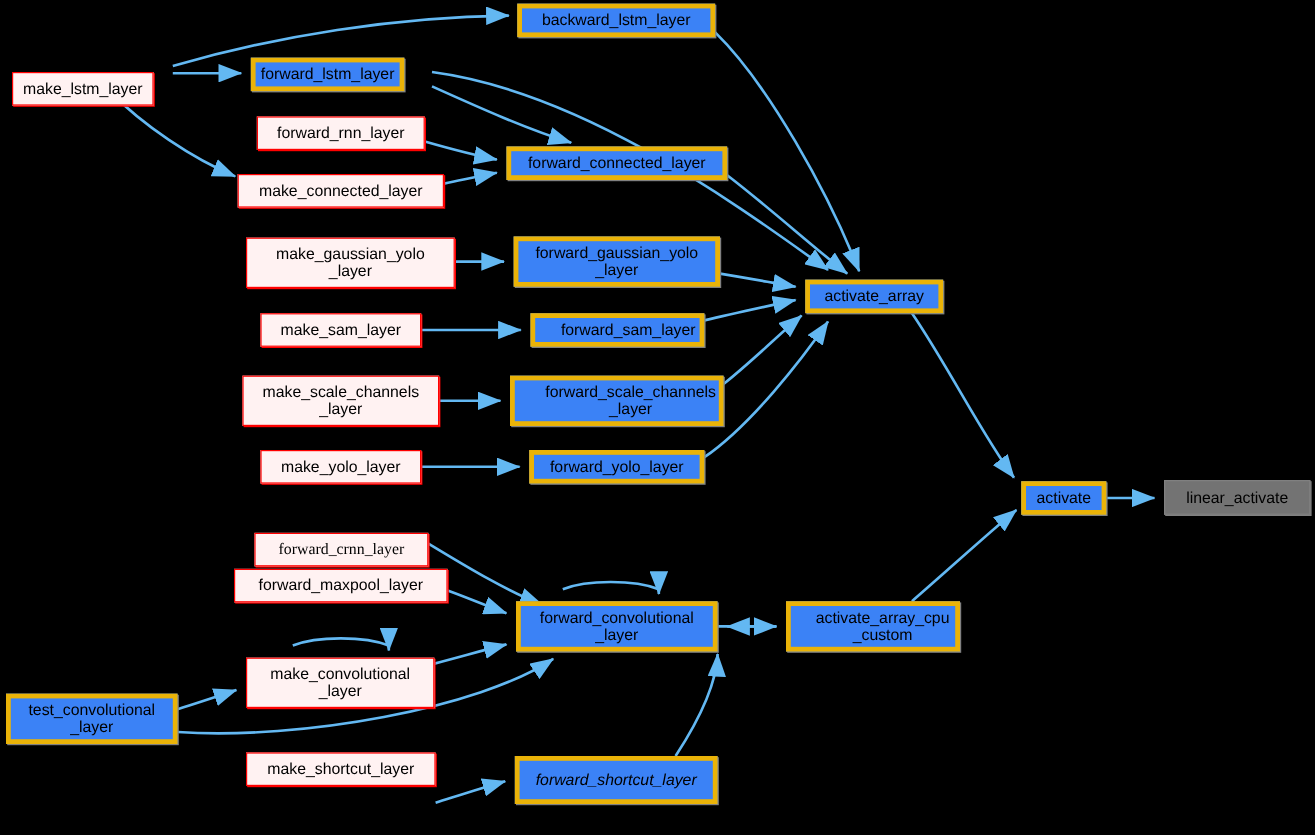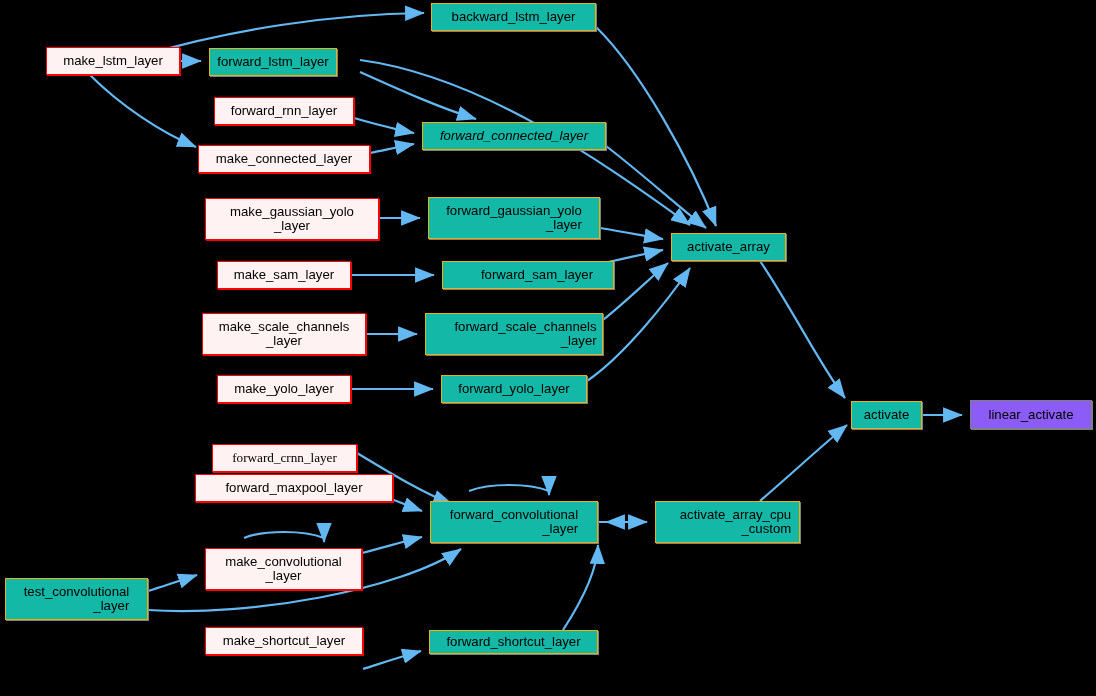--- a/index.html
+++ b/index.html
@@ -12,32 +12,31 @@
     display:flex;align-items:center;justify-content:center;
     text-align:center;
     font-size:13.2px;
     line-height:14px;
     color:#000000;
     letter-spacing:0px;
     white-space:pre-line;
     z-index:2;
   }
   .node.plain{
-    background:#14b8a6;
-    border:1px solid #eab308;
+    background:#3b82f6;
+    border:4px solid #eab308;
     box-shadow:1px 1px 0 0 #808080;
-    text-align:right;
   }
   .node.hl{
     background:#fff2f2;
     border:1px solid #ff0000;
     box-shadow:1px 1px 0 0 #ff0000;
   }
   .node.cur{
-    background:#8b5cf6;
+    background:#737373;
     border:1px solid #808080;
     box-shadow:1px 1px 0 0 #808080;
   }
 </style>
 </head>
 <body>
 
 <div id="canvas">
   <svg id="edges" xmlns="http://www.w3.org/2000/svg">
     <defs>
@@ -73,47 +72,47 @@
         <path d="M362,553 C385,547 402,542 422,537" fill="none" stroke="#63b8f2" stroke-width="2.2" marker-end="url(#arrowhead)"></path>
         <path d="M148,591 C164,586 182,580 197,575" fill="none" stroke="#63b8f2" stroke-width="2.2" marker-end="url(#arrowhead)"></path>
         <path d="M148,610 C250,617 400,590 461,549" fill="none" stroke="#63b8f2" stroke-width="2.2" marker-end="url(#arrowhead)"></path>
         <path d="M563,630 C580,604 597,572 598,545" fill="none" stroke="#63b8f2" stroke-width="2.2" marker-end="url(#arrowhead)"></path>
         <path d="M363,669 C385,662 400,657 421,651" fill="none" stroke="#63b8f2" stroke-width="2.2" marker-end="url(#arrowhead)"></path>
         <path d="M647,522 L606,522" fill="none" stroke="#63b8f2" stroke-width="2.2" marker-end="url(#arrowhead)"></path>
         <path d="M598,522 L647,522" fill="none" stroke="#63b8f2" stroke-width="2.2" marker-end="url(#arrowhead)"></path>
       </g>
   </svg>
   <div id="node-layer">
-      <div class="node hl" style="left: 10px; top: 47px; width: 134px; height: 28px; margin-left: 36px;">make_lstm_layer</div>
+      <div class="node hl" style="left: 10px; top: 60px; width: 118px; height: 28px;">make_lstm_layer</div>
       <div class="node plain" style="left: 431px; top: 3px; width: 165px; height: 28px;">backward_lstm_layer</div>
       <div class="node plain" style="left: 209px; top: 48px; width: 128px; height: 28px;">forward_lstm_layer</div>
       <div class="node hl" style="left: 214px; top: 97px; width: 140px; height: 28px;">forward_rnn_layer</div>
       <div class="node hl" style="left: 198px; top: 145px; width: 172px; height: 28px;">make_connected_layer</div>
-      <div class="node plain" style="left: 422px; top: 122px; width: 184px; height: 28px; font-style: italic;">forward_connected_layer</div>
+      <div class="node plain" style="left: 422px; top: 122px; width: 184px; height: 28px;">forward_connected_layer</div>
       <div class="node hl" style="left: 205px; top: 198px; width: 174px; height: 42px;">make_gaussian_yolo
 _layer</div>
       <div class="node plain" style="left: 428px; top: 197px; width: 172px; height: 42px;">forward_gaussian_yolo
 _layer</div>
       <div class="node plain" style="left: 671px; top: 233px; width: 115px; height: 28px;">activate_array</div>
       <div class="node hl" style="left: 217px; top: 261px; width: 134px; height: 28px;">make_sam_layer</div>
-      <div class="node plain" style="left: 442px; top: 261px; width: 172px; height: 28px; padding-left: 18px;">forward_sam_layer</div>
+      <div class="node plain" style="left: 442px; top: 261px; width: 145px; height: 28px; padding-left: 18px;">forward_sam_layer</div>
       <div class="node hl" style="left: 202px; top: 313px; width: 164px; height: 42px;">make_scale_channels
 _layer</div>
       <div class="node plain" style="left: 425px; top: 313px; width: 178px; height: 42px; padding-left: 23px;">forward_scale_channels
 _layer</div>
       <div class="node hl" style="left: 217px; top: 375px; width: 134px; height: 28px;">make_yolo_layer</div>
       <div class="node plain" style="left: 441px; top: 375px; width: 146px; height: 28px;">forward_yolo_layer</div>
       <div class="node plain" style="left: 851px; top: 401px; width: 71px; height: 28px;">activate</div>
       <div class="node cur" style="left: 970px; top: 400px; width: 122px; height: 29px;">linear_activate</div>
       <div class="node hl" style="left: 212px; top: 444px; width: 145px; height: 28px; font-family: Liberation Serif, serif;">forward_crnn_layer</div>
-      <div class="node hl" style="left: 195px; top: 474px; width: 198px; height: 28px;">forward_maxpool_layer</div>
+      <div class="node hl" style="left: 195px; top: 474px; width: 178px; height: 28px;">forward_maxpool_layer</div>
       <div class="node plain" style="left: 430px; top: 501px; width: 168px; height: 42px;">forward_convolutional
 _layer</div>
       <div class="node plain" style="left: 655px; top: 501px; width: 145px; height: 42px; padding-left: 16px;">activate_array_cpu
 _custom</div>
       <div class="node hl" style="left: 205px; top: 548px; width: 157px; height: 42px;">make_convolutional
 _layer</div>
       <div class="node plain" style="left: 5px; top: 578px; width: 143px; height: 42px;">test_convolutional
 _layer</div>
-      <div class="node plain" style="left: 429px; top: 630px; width: 169px; height: 24px;">forward_shortcut_layer</div>
+      <div class="node plain" style="left: 429px; top: 630px; width: 169px; height: 40px; font-style: italic;">forward_shortcut_layer</div>
       <div class="node hl" style="left: 205px; top: 627px; width: 158px; height: 28px;">make_shortcut_layer</div>
     </div>
 </div>
 
 </body></html>

